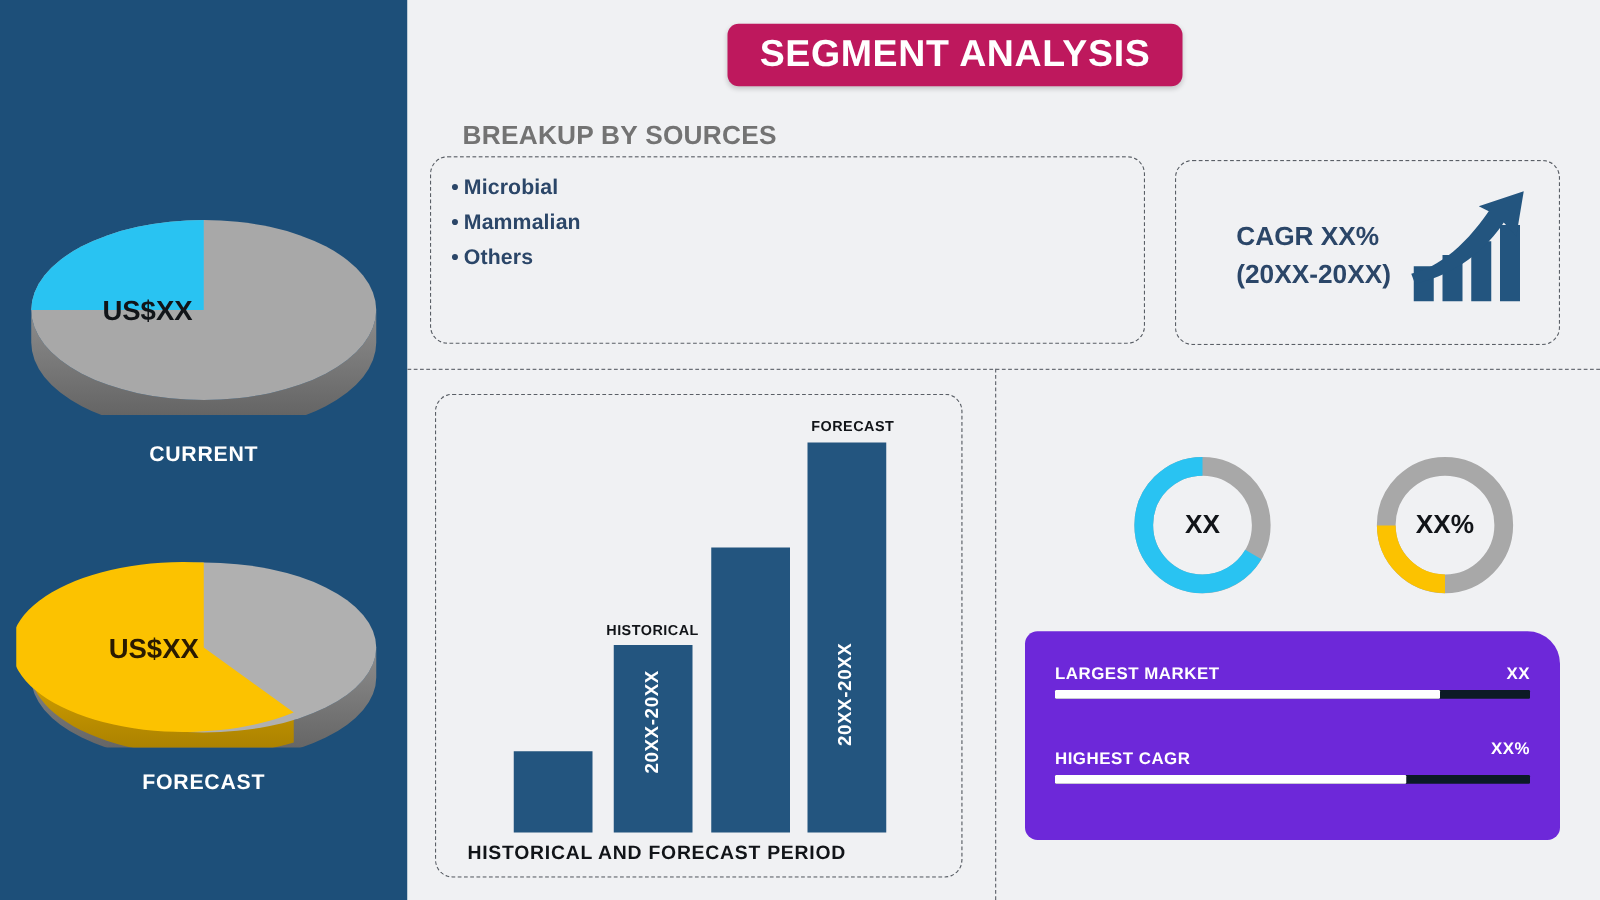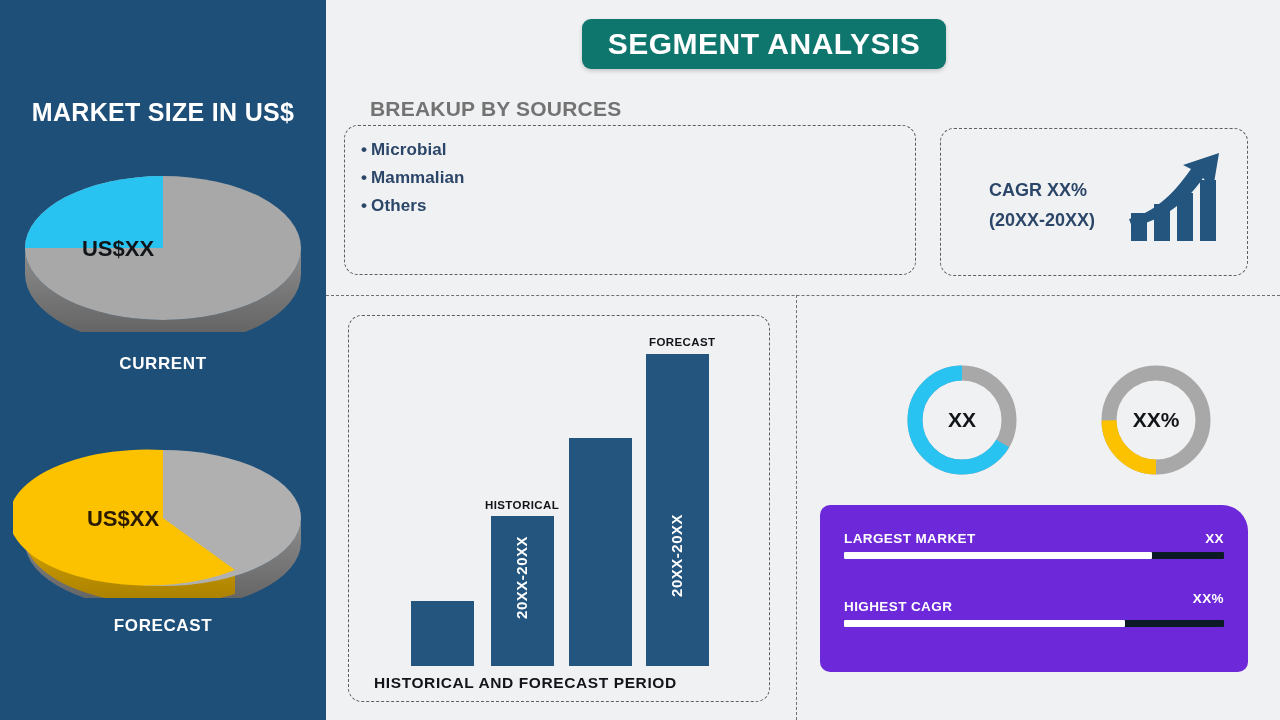--- a/index.html
+++ b/index.html
@@ -27,21 +27,21 @@
   }
   .pie-svg{display:block;margin:0 auto;}
 
   
   .right-area{
     position:absolute;left:326px;top:0;width:954px;height:720px;
     background:#f0f1f3;
   }
   .hdr-badge{
     position:absolute;left:256px;top:19px;width:364px;height:50px;
-    background:#0f766e;border-radius:9px;
+    background:#be185d;border-radius:9px;
     display:flex;align-items:center;justify-content:center;
     box-shadow:0 2px 4px rgba(0,0,0,.18);
   }
   .hdr-badge span{
     color:#ffffff;font-size:30px;font-weight:bold;letter-spacing:.5px;
   }
 
   
   .logo{position:absolute;right:18px;top:13px;display:flex;align-items:flex-start;}
   .logo-mark{
@@ -64,21 +64,21 @@
   }
   .bullets{position:absolute;left:16px;top:10px;}
   .bullet{
     color:#2b4668;font-size:17px;font-weight:bold;line-height:28px;
     letter-spacing:.1px;
   }
   .bullet b{font-weight:bold;margin-right:4px;}
 
   .cagr-text{
     position:absolute;left:48px;top:46px;
-    color:#2b4668;font-size:18px;font-weight:bold;line-height:30px;
+    color:#2b4668;font-size:21px;font-weight:bold;line-height:30px;
   }
 
   
   .div-h{
     position:absolute;left:0;top:295px;width:954px;height:0;
     border-top:1.4px dashed #6c7077;
   }
   .div-v{
     position:absolute;left:470px;top:295px;width:0;height:425px;
     border-left:1.4px dashed #6c7077;
@@ -127,21 +127,20 @@
   }
   .stat-fill{position:absolute;left:0;top:0;height:7px;background:#ffffff;border-radius:1px;}
 </style>
 </head>
 <body>
 
 <div id="root">
 
   <div class="left-panel">
 
-    <div class="left-title">MARKET SIZE IN US$</div>
 
     <div class="pie-wrap" style="top:152px;">
       <svg class="pie-svg" width="300" height="180" viewBox="0 0 300 180">
         <defs>
           <linearGradient id="cyanSide" x1="0" y1="0" x2="0" y2="1">
             <stop offset="0%" stop-color="#8d8d8d"></stop>
             <stop offset="100%" stop-color="#5e5e5e"></stop>
           </linearGradient>
         </defs>
 

